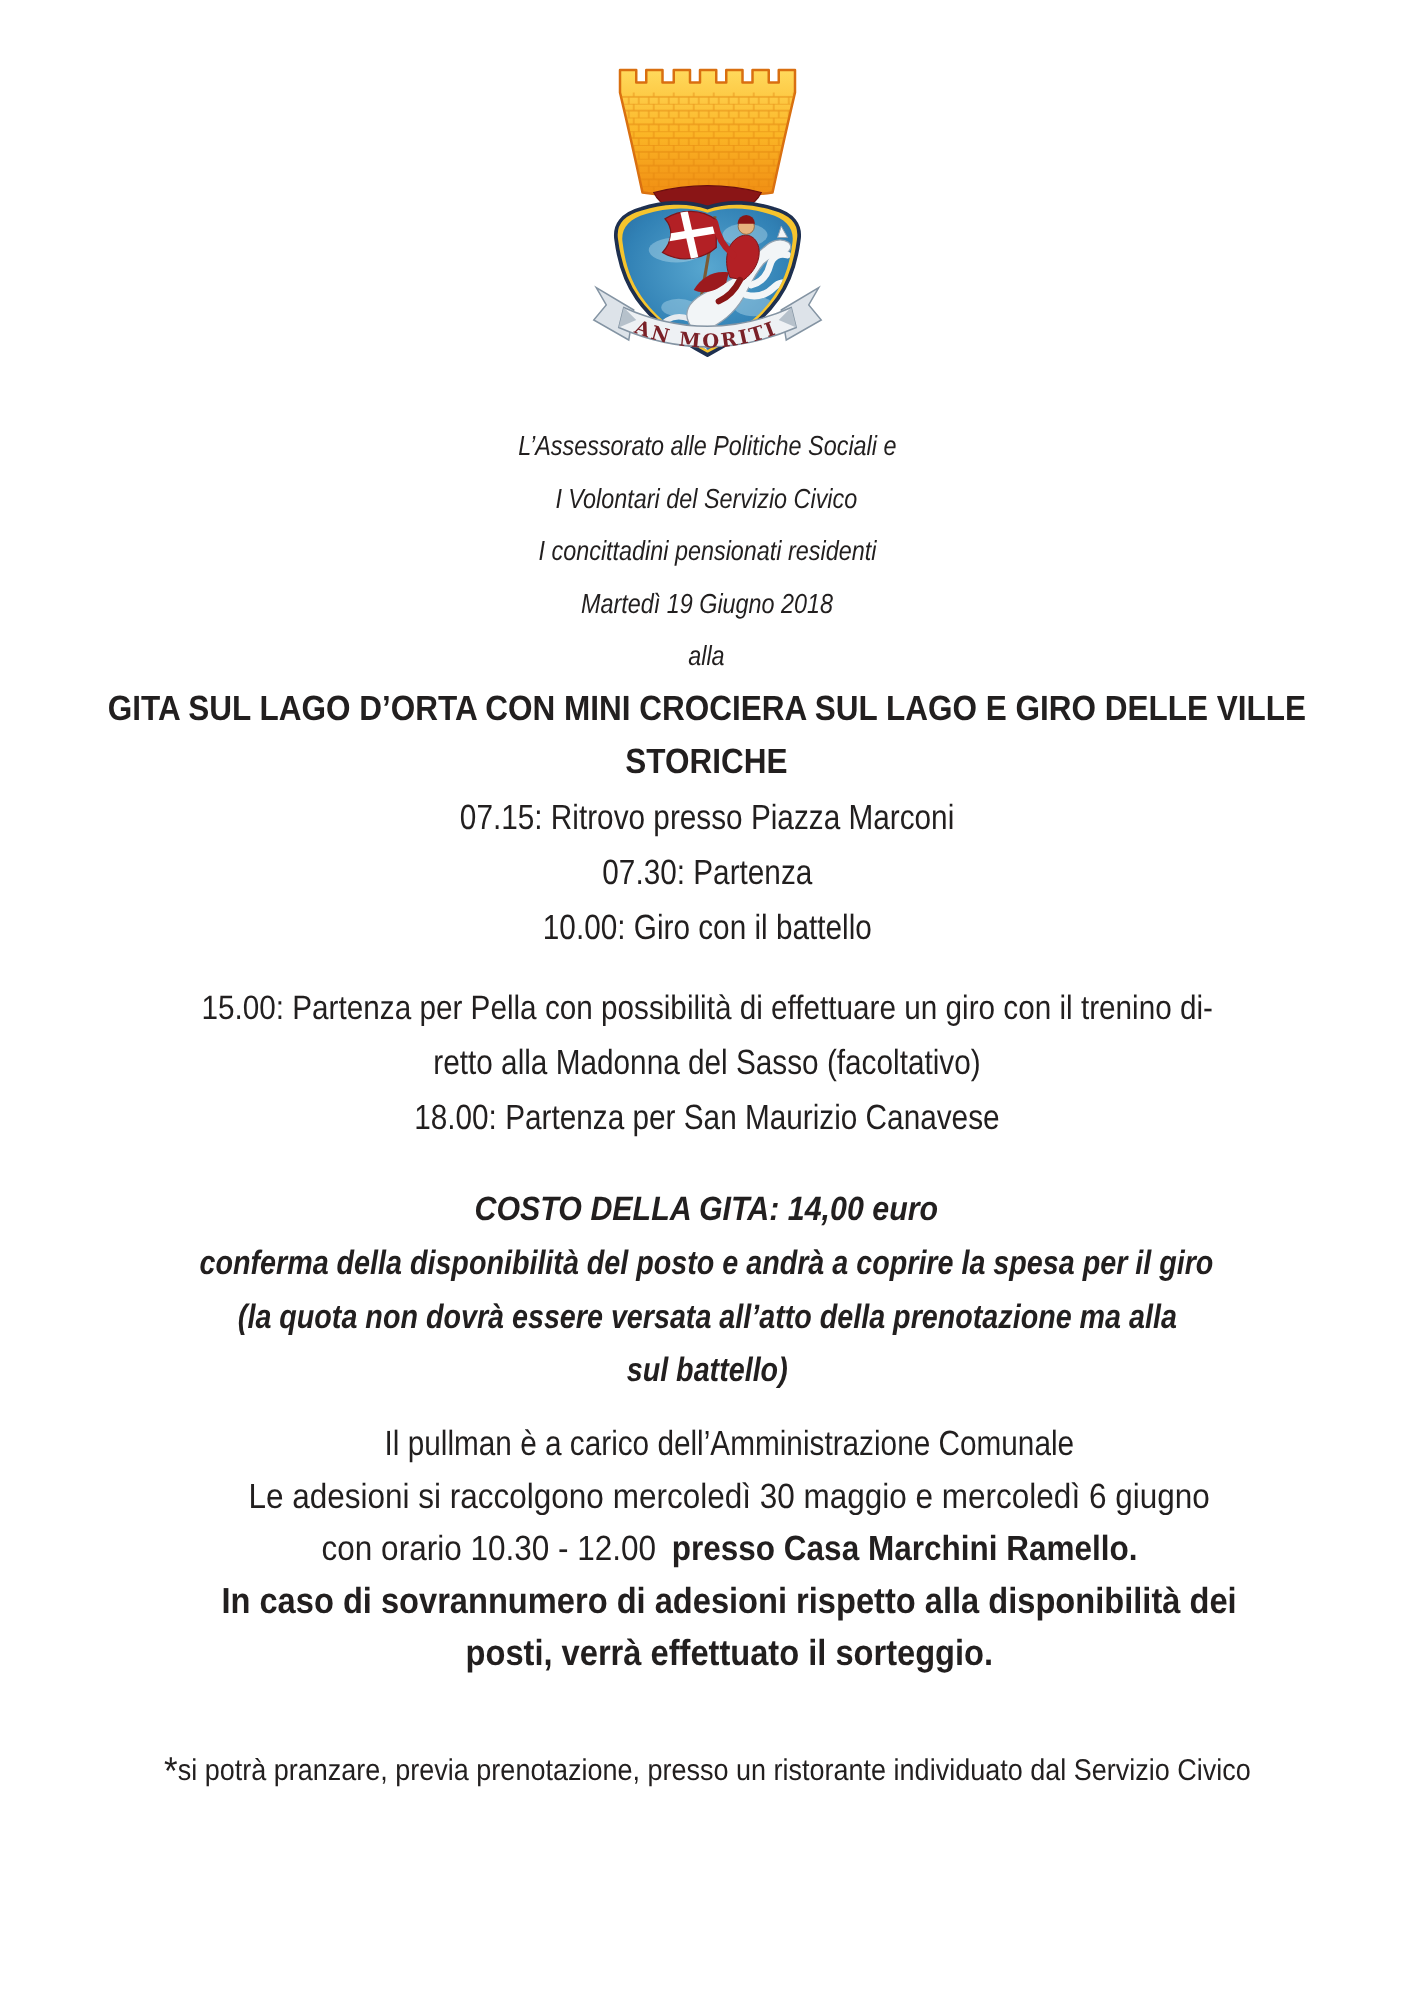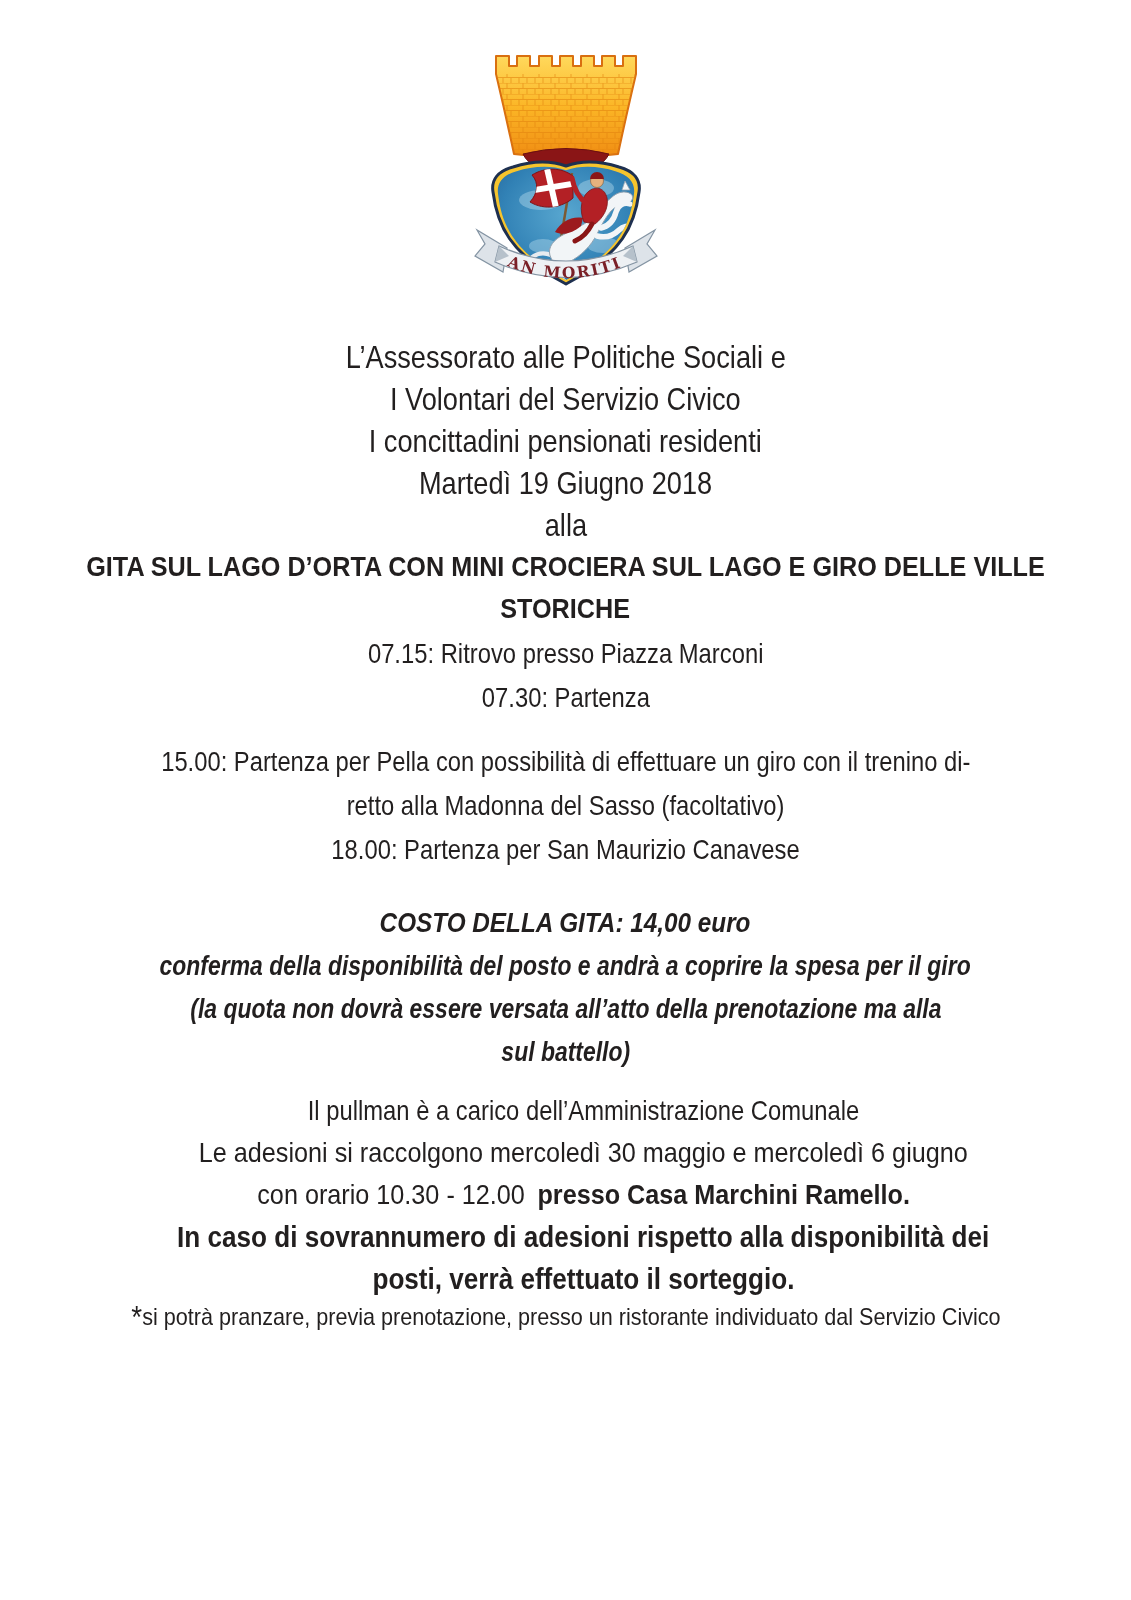--- a/index.html
+++ b/index.html
@@ -3,31 +3,31 @@
 <meta charset="utf-8">
 <style>
   html,body{margin:0;padding:0;background:#ffffff;}
   .page{
     width:1131px;height:1600px;margin:0 auto;position:relative;overflow:hidden;
     background:#ffffff;color:#221f1f;text-align:center;
     font-family:"Liberation Sans","DejaVu Sans",sans-serif;
   }
   .crest{display:block;margin:50px auto 0;}
   .municipality{margin-top:6px;font-size:25px;line-height:34px;letter-spacing:.5px;}
-  .intro{margin-top:36px;font-size:32px;}
+  .intro{margin-top:36px;font-size:22px;font-style:italic;}
   .intro .row{line-height:42px;}
   .trip-title{font-size:28px;font-weight:bold;}
   .trip-title .row{line-height:42px;text-decoration:underline;}
   .itinerary{margin-top:2px;font-size:28px;text-decoration:underline;}
   .itinerary .row{line-height:44px;}
   .cost{margin-top:30px;font-size:27px;font-weight:bold;font-style:italic;}
   .cost .row{line-height:43px;}
   .info{margin-top:16px;font-size:28px;}
   .info .row{line-height:42px;padding-left:36px;}
-  .footnote{font-size:24px;line-height:34px;}
+  .footnote{margin-top:56px;font-size:24px;line-height:34px;}
   
   .ln{display:inline-block;white-space:nowrap;transform:scaleX(.85);transform-origin:50% 50%;}
   .w88{transform:scaleX(.88);} .w90{transform:scaleX(.90);}
   .f27{font-size:27px;margin-top:20px;} .f29{font-size:29px;}
   .b{font-weight:bold;}
   .gap{margin-left:14px;}
   .ast{font-size:31px;line-height:0;vertical-align:-3px;}
 </style>
 </head>
 <body>
@@ -123,20 +123,21 @@
   </div>
 
   <div class="trip-title">
     <div class="row"><span class="ln w90">GITA SUL LAGO D’ORTA CON MINI CROCIERA SUL LAGO E GIRO DELLE VILLE</span></div>
     <div class="row"><span class="ln w90">STORICHE</span></div>
   </div>
 
   <div class="itinerary">
     <div class="row"><span class="ln">07.15: Ritrovo presso Piazza Marconi</span></div>
     <div class="row"><span class="ln">07.30: Partenza</span></div>
+    <div class="row"><span class="ln">10.00: Giro con il battello</span></div>
     <div class="row f27"><span class="ln w88">15.00: Partenza per Pella con possibilità di effettuare un giro con il trenino di-</span></div>
     <div class="row"><span class="ln">retto alla Madonna del Sasso (facoltativo)</span></div>
     <div class="row"><span class="ln">18.00: Partenza per San Maurizio Canavese</span></div>
   </div>
 
   <div class="cost">
     <div class="row"><span class="ln w90">COSTO DELLA GITA: 14,00 euro</span></div>
     <div class="row"><span class="ln">conferma della disponibilità del posto e andrà a coprire la spesa per il giro</span></div>
     <div class="row"><span class="ln">(la quota non dovrà essere versata all’atto della prenotazione ma alla</span></div>
     <div class="row"><span class="ln">sul battello)</span></div>

